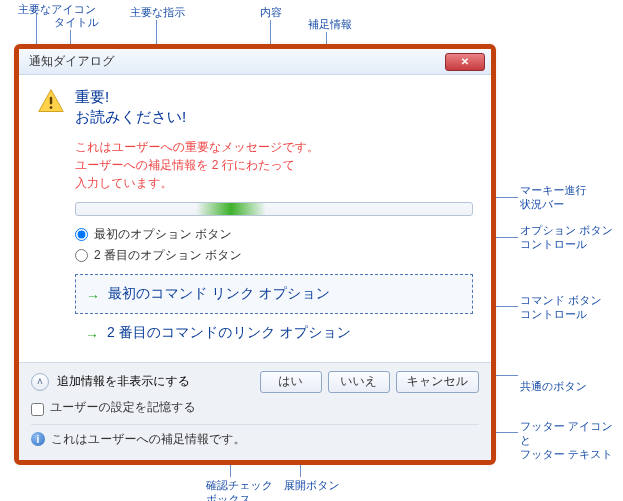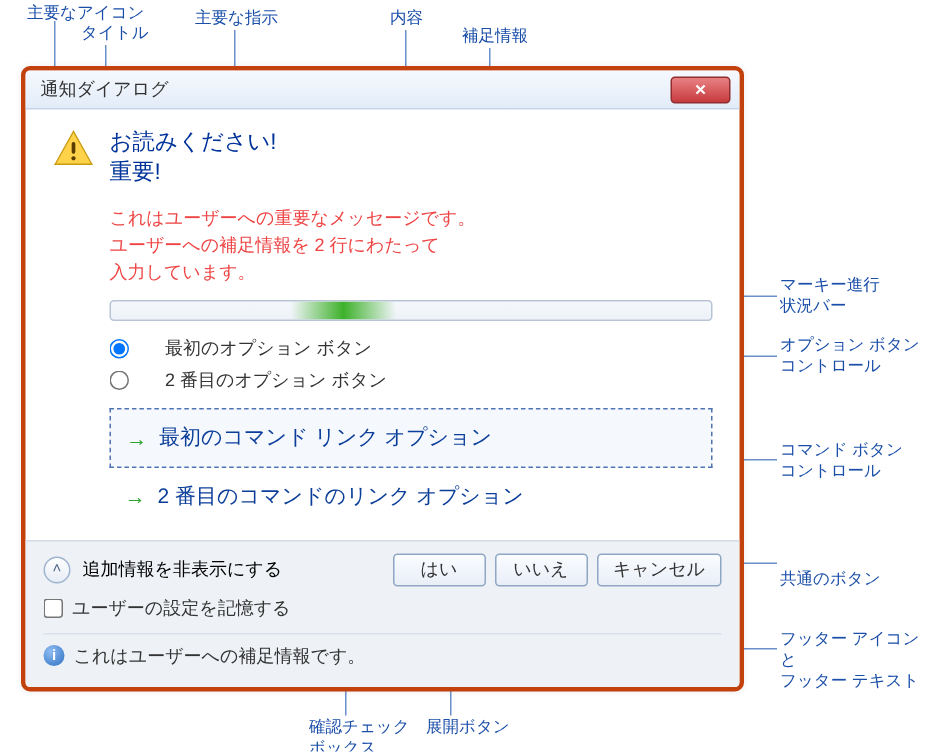--- a/index.html
+++ b/index.html
@@ -21,21 +21,21 @@
   }
   .callout-line {
     position: absolute;
     background: #6a8fc9;
   }
   .dialog {
     position: absolute;
     left: 14px;
     top: 44px;
     width: 482px;
-    border: 3px solid #c2410c;
+    border: 5px solid #c2410c;
     border-radius: 6px;
     background: #fff;
     box-shadow: 0 0 4px rgba(0,0,0,.08);
     overflow: hidden;
   }
   .titlebar {
     height: 26px;
     background: linear-gradient(#f6f9fe,#e2ecf8);
     border-bottom: 1px solid #c8d6e9;
     display: flex;
@@ -67,21 +67,21 @@
     background: linear-gradient(#f4f7fb,#eef2f8);
     position: relative;
     overflow: hidden;
   }
   .progress .marquee {
     position: absolute;
     left: 120px; top: 0; bottom: 0; width: 70px;
     background: linear-gradient(90deg, rgba(62,177,42,0) 0%, #3eb12a 50%, rgba(62,177,42,0) 100%);
   }
   .radio-group { margin: 6px 0 10px 38px; }
-  .radio-row { display: flex; align-items: center; gap: 24px; margin: 4px 0; color: #333; }
+  .radio-row { display: flex; align-items: center; gap: 6px; margin: 4px 0; color: #333; }
   .radio-row input { margin: 0; }
   .cmdlinks { margin: 6px 0 0 38px; }
   .cmdlink {
     display: flex; align-items: center; gap: 8px;
     padding: 10px 10px;
     color: #0b3e99;
     font-size: 14px;
     cursor: pointer;
   }
   .cmdlink.selected {
@@ -114,21 +114,21 @@
   }
   .wbtn {
     min-width: 62px; height: 22px;
     padding: 0 10px;
     background: linear-gradient(#fafcff,#e9eef7);
     border: 1px solid #8fa6c5;
     border-radius: 3px;
     font-size: 12px; color: #333;
     cursor: pointer;
   }
-  .chk-row { display: flex; align-items: center; gap: 6px; margin: 4px 0 8px 0; color: #333; }
+  .chk-row { display: flex; align-items: flex-end; gap: 6px; margin: 4px 0 8px 0; color: #333; }
   .chk-row input { margin: 0; }
   .footer-info { display: flex; align-items: center; gap: 6px; color: #333; padding-top: 6px; border-top: 1px solid #d9e0ea; }
   .info-icon {
     width: 14px; height: 14px; border-radius: 50%;
     background: radial-gradient(circle at 35% 30%, #8fbdf2, #2e6fc2);
     display: flex; align-items: center; justify-content: center;
     color: #fff; font-size: 10px; font-weight: bold;
   }
 </style>
 </head>
@@ -185,22 +185,22 @@
   </div>
 
   <div class="content-area">
     <div class="head-row">
       <svg class="warn-icon" viewBox="0 0 32 32">
         <path d="M16 3 L30 28 L2 28 Z" fill="#ffd24a" stroke="#c99b10" stroke-width="1"></path>
         <rect x="14.6" y="11" width="2.8" height="9" rx="1.3" fill="#5a3e00"></rect>
         <circle cx="16" cy="23.5" r="1.6" fill="#5a3e00"></circle>
       </svg>
       <div class="main-instruction">
+        <div>重要!</div>
         <div>お読みください!</div>
-        <div>重要!</div>
       </div>
     </div>
 
     <div class="body-text">
       <div>これはユーザーへの重要なメッセージです。</div>
       <div>ユーザーへの補足情報を 2 行にわたって</div>
       <div>入力しています。</div>
     </div>
 
     <div class="progress">

